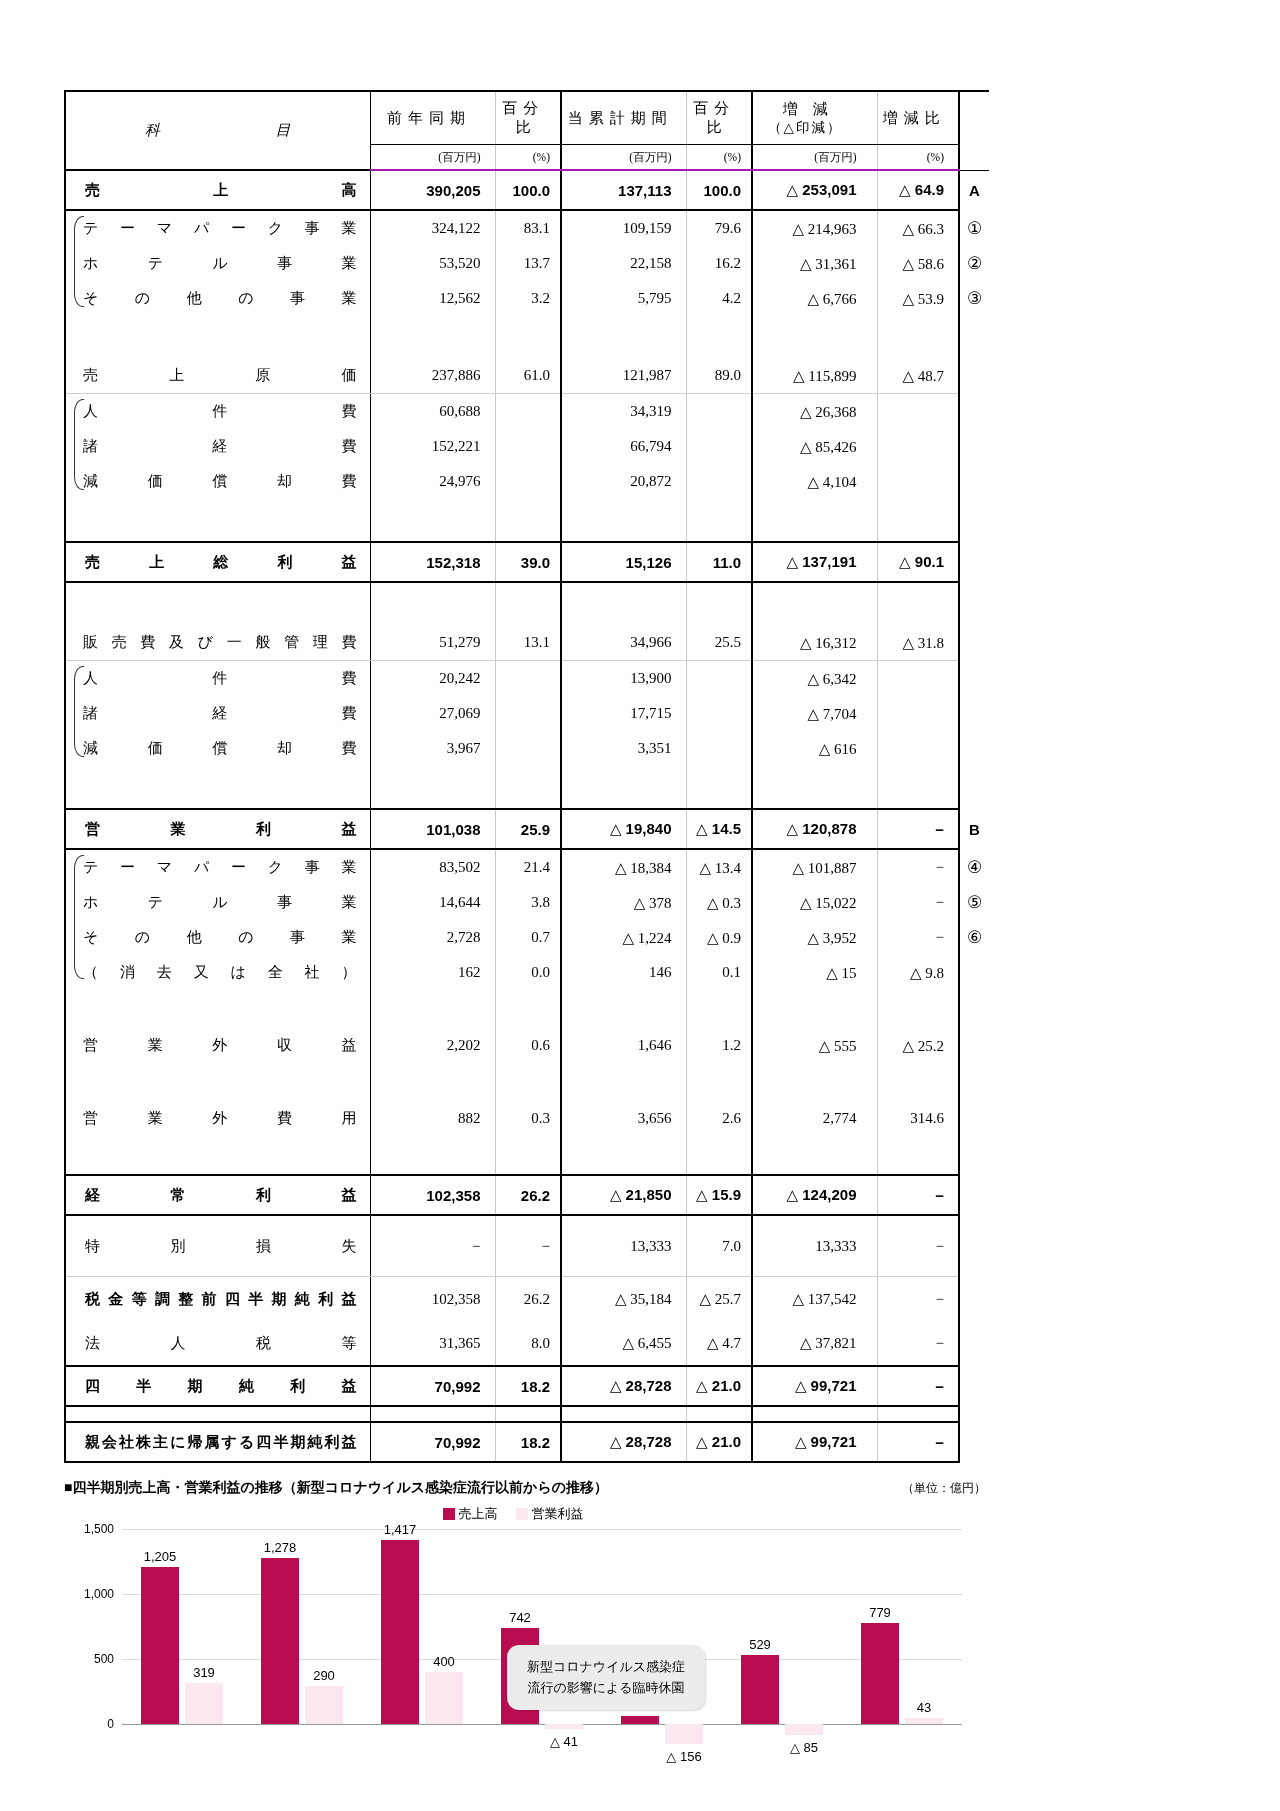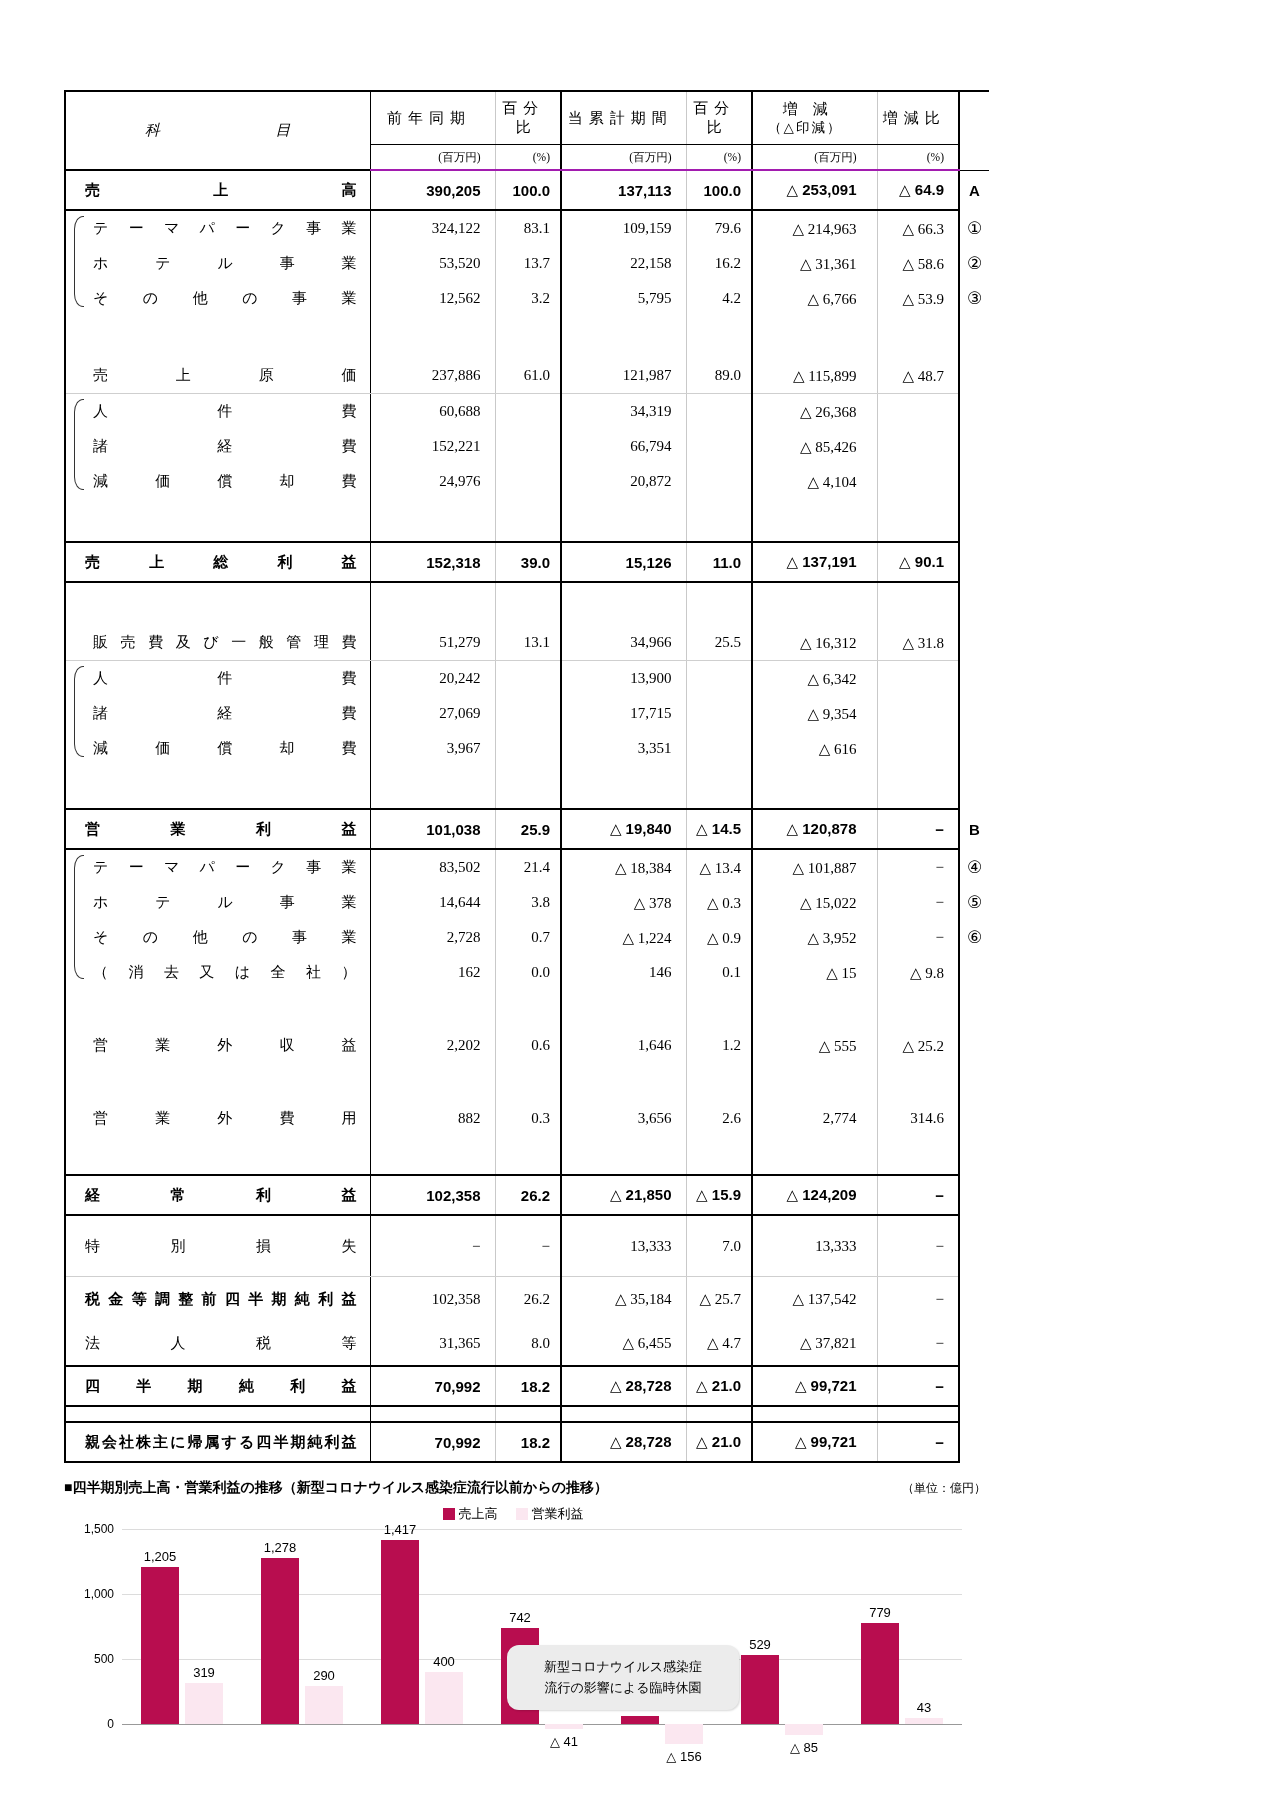--- a/index.html
+++ b/index.html
@@ -35,21 +35,21 @@
   tr.r-total td:not(.c-marker){border-top:2px solid #000;border-bottom:2px solid #000;}
   tr.r-data td{height:33px;}
   tr.r-spacer td{height:40px;}
   tr.r-spacer-sm td{height:36px;}
   tr.r-tall td{height:58px;}
   tr.r-mid td,tr.r-mid-bold td{height:42px;}
   tr.r-mid-bold td.c-label .lbl{font-family:"Liberation Sans","DejaVu Sans",sans-serif;font-weight:700;}
   tr.r-gap td{height:12px;}
   tr.line-b td:not(.c-marker){border-bottom:1px solid #cfcfcf;}
   .lbl{text-align:justify;text-align-last:justify;padding:0 12px 0 18px;}
-  tr.r-data td.c-label .lbl{padding-left:26px;}
+  tr.r-data td.c-label .lbl{padding-left:16px;}
   tr.r-data .c-marker{font-size:17px;font-weight:400;}
   .bracket{position:absolute;left:8px;top:5px;width:9px;
       border:1.3px solid #333;border-right:none;
       border-radius:9px 0 0 9px / 13px 0 0 13px;pointer-events:none;}
   
   .chart-section{margin-top:16px;width:960px;
       font-family:"Liberation Sans","DejaVu Sans",sans-serif;}
   .chart-header{display:flex;justify-content:space-between;align-items:baseline;width:922px;}
   .chart-title{font-weight:700;font-size:14px;}
   .chart-unit{font-size:12px;}
@@ -60,21 +60,21 @@
   .plot-wrap{display:flex;}
   .y-axis{width:58px;position:relative;height:260px;}
   .ytick{position:absolute;right:8px;transform:translateY(-50%);font-size:12px;}
   .plot{position:relative;width:840px;height:260px;}
   .gridline{position:absolute;left:0;right:0;height:1px;background:#dcdcdc;z-index:0;}
   .gridline.zero{background:#999;}
   .groups{display:flex;height:260px;position:relative;}
   .group{flex:1;position:relative;}
   .bar{position:absolute;z-index:1;}
   .blabel{position:absolute;transform:translateX(-50%);font-size:13px;white-space:nowrap;z-index:2;}
-  .annotation{position:absolute;left:385px;top:116px;width:198px;padding:11px 17px;
+  .annotation{position:absolute;left:385px;top:116px;width:198px;padding:11px 0;
       background:#ececec;border-radius:12px;text-align:center;font-size:13px;
       line-height:1.65;z-index:5;box-shadow:1px 1px 2px rgba(0,0,0,.15);}
 </style>
 </head>
 <body>
 
 <div class="page">
 
 
   <table class="fin">
@@ -289,21 +289,21 @@
           <td class="c-marker"></td>
         </tr>
         <tr class="r-data">
           <td class="c-label">
             <div class="lbl">諸経費</div>
           </td>
           <td class="c-num">27,069</td>
           <td class="c-pct"></td>
           <td class="c-cur">17,715</td>
           <td class="c-curp"></td>
-          <td class="c-diff">△ 9,354</td>
+          <td class="c-diff">△ 7,704</td>
           <td class="c-ratio"></td>
           <td class="c-marker"></td>
         </tr>
         <tr class="r-data">
           <td class="c-label">
             <div class="lbl">減価償却費</div>
           </td>
           <td class="c-num">3,967</td>
           <td class="c-pct"></td>
           <td class="c-cur">3,351</td>

